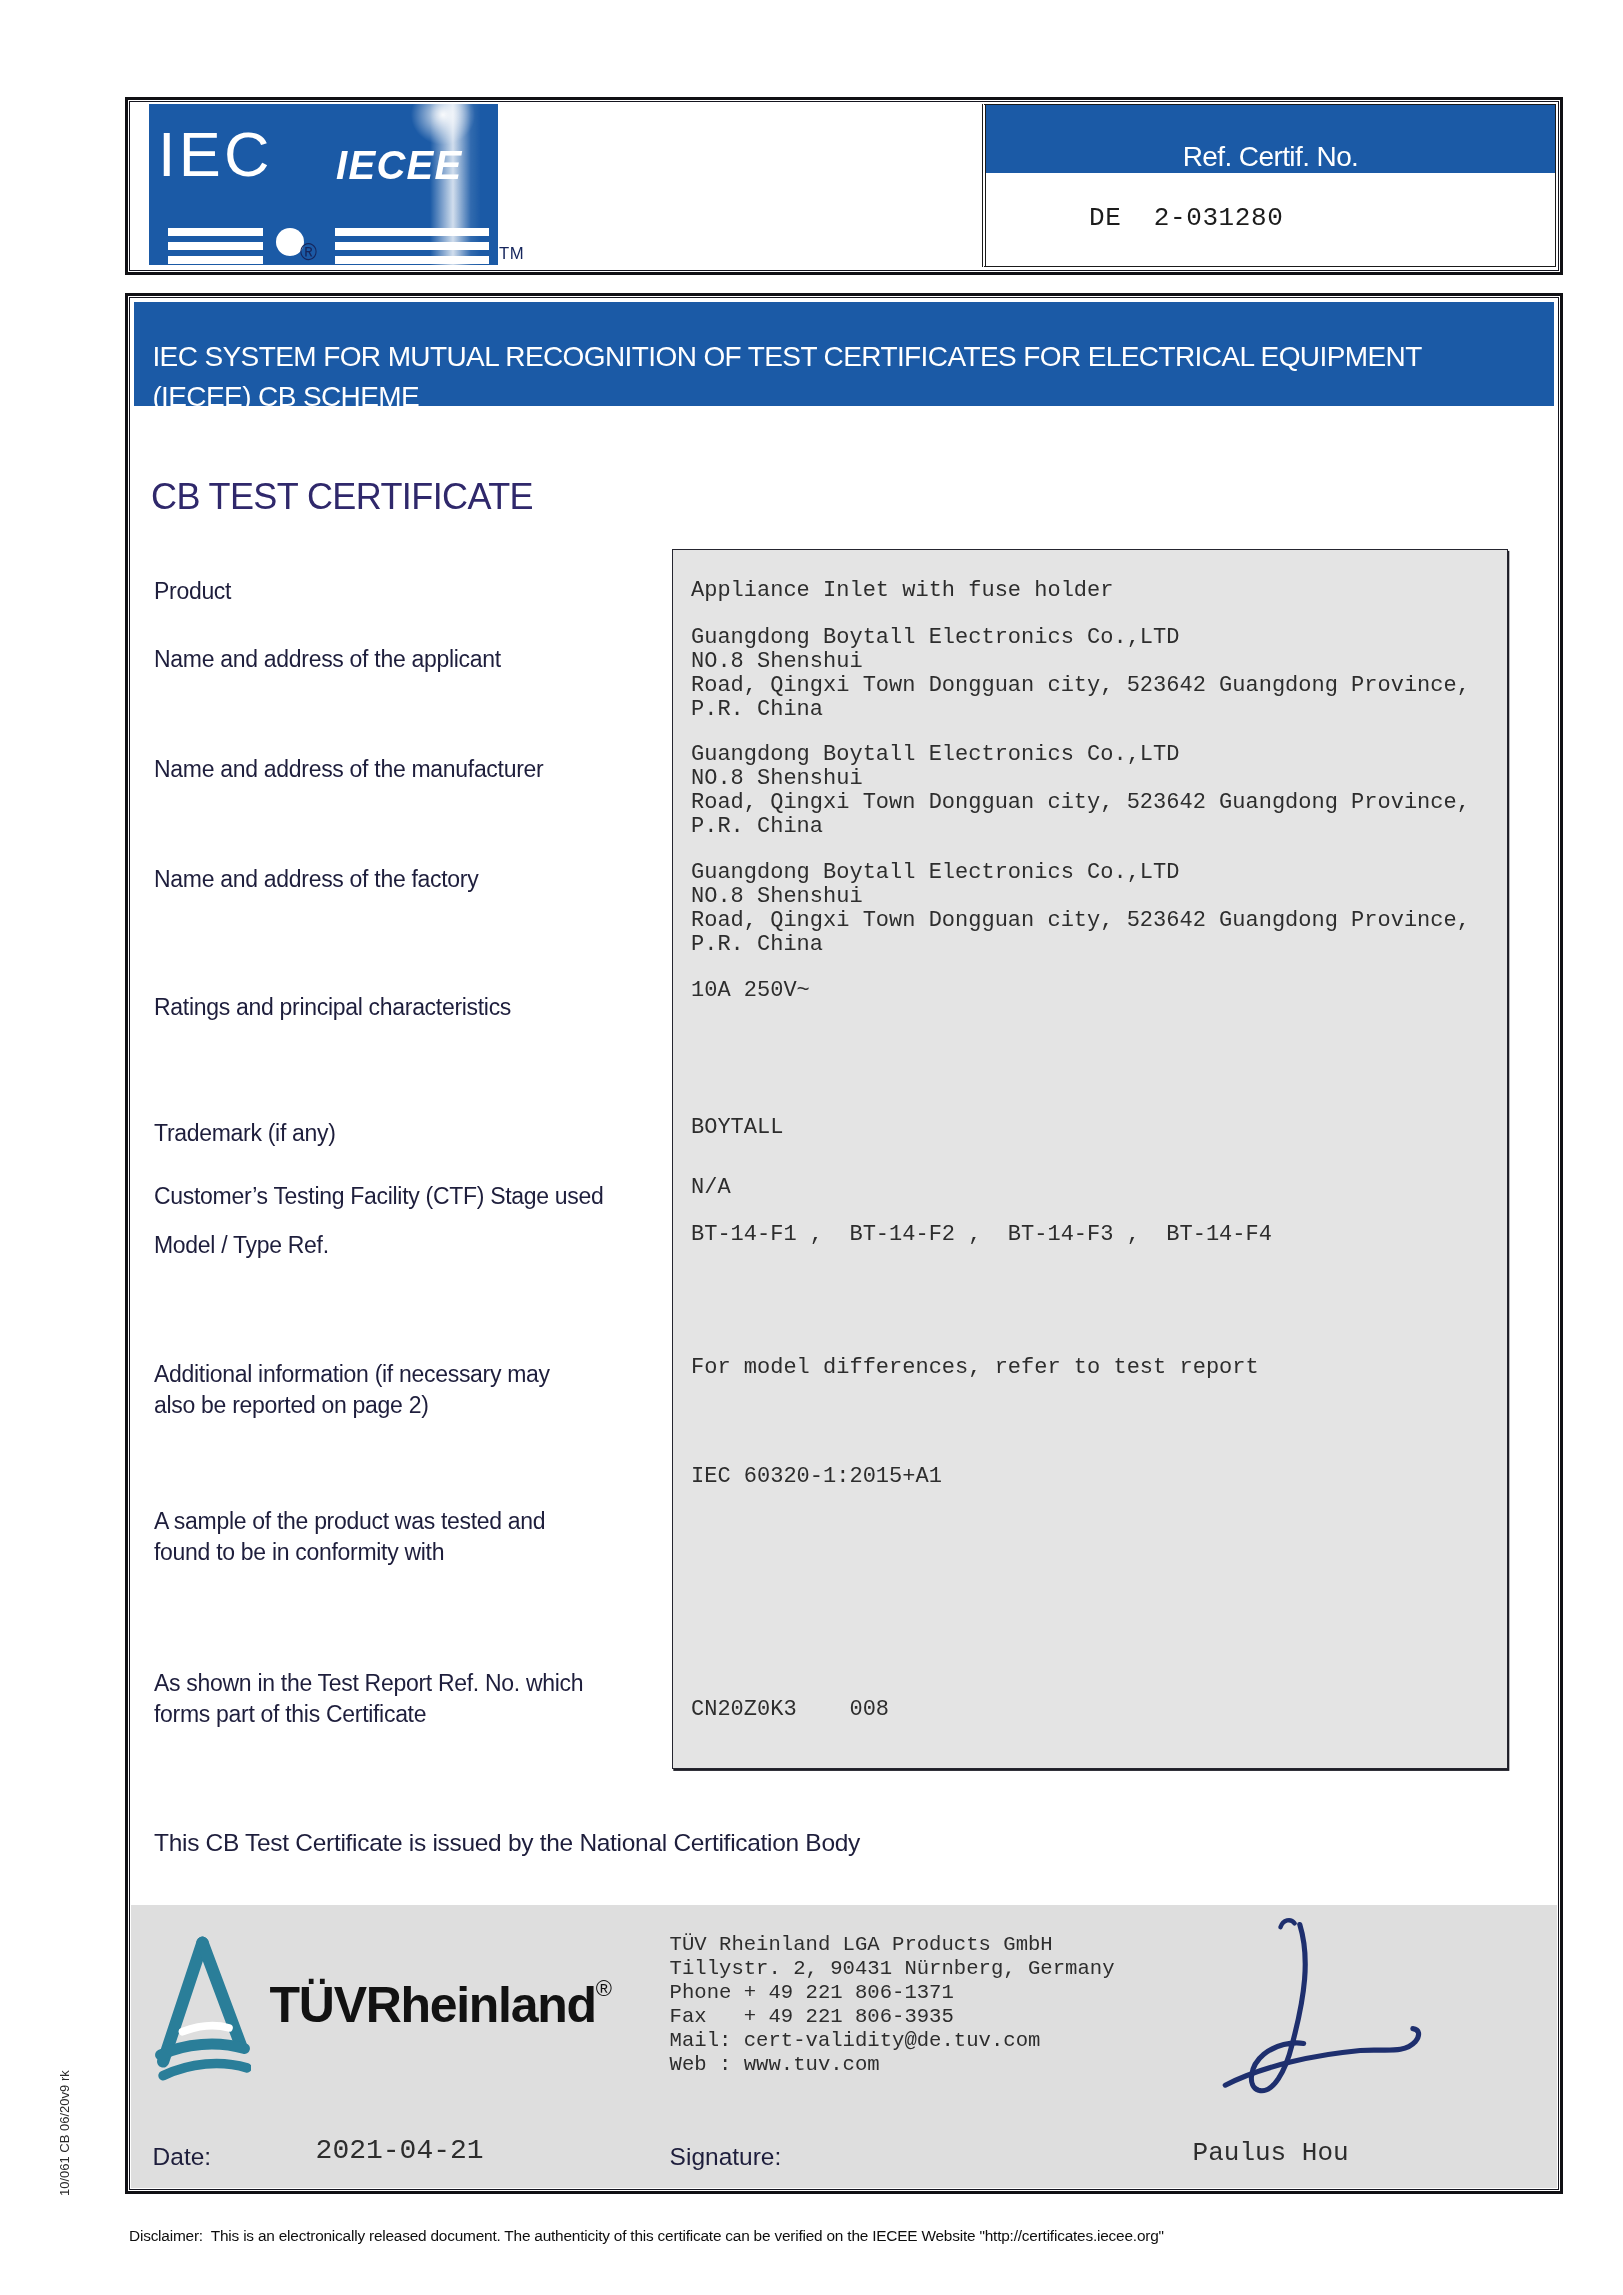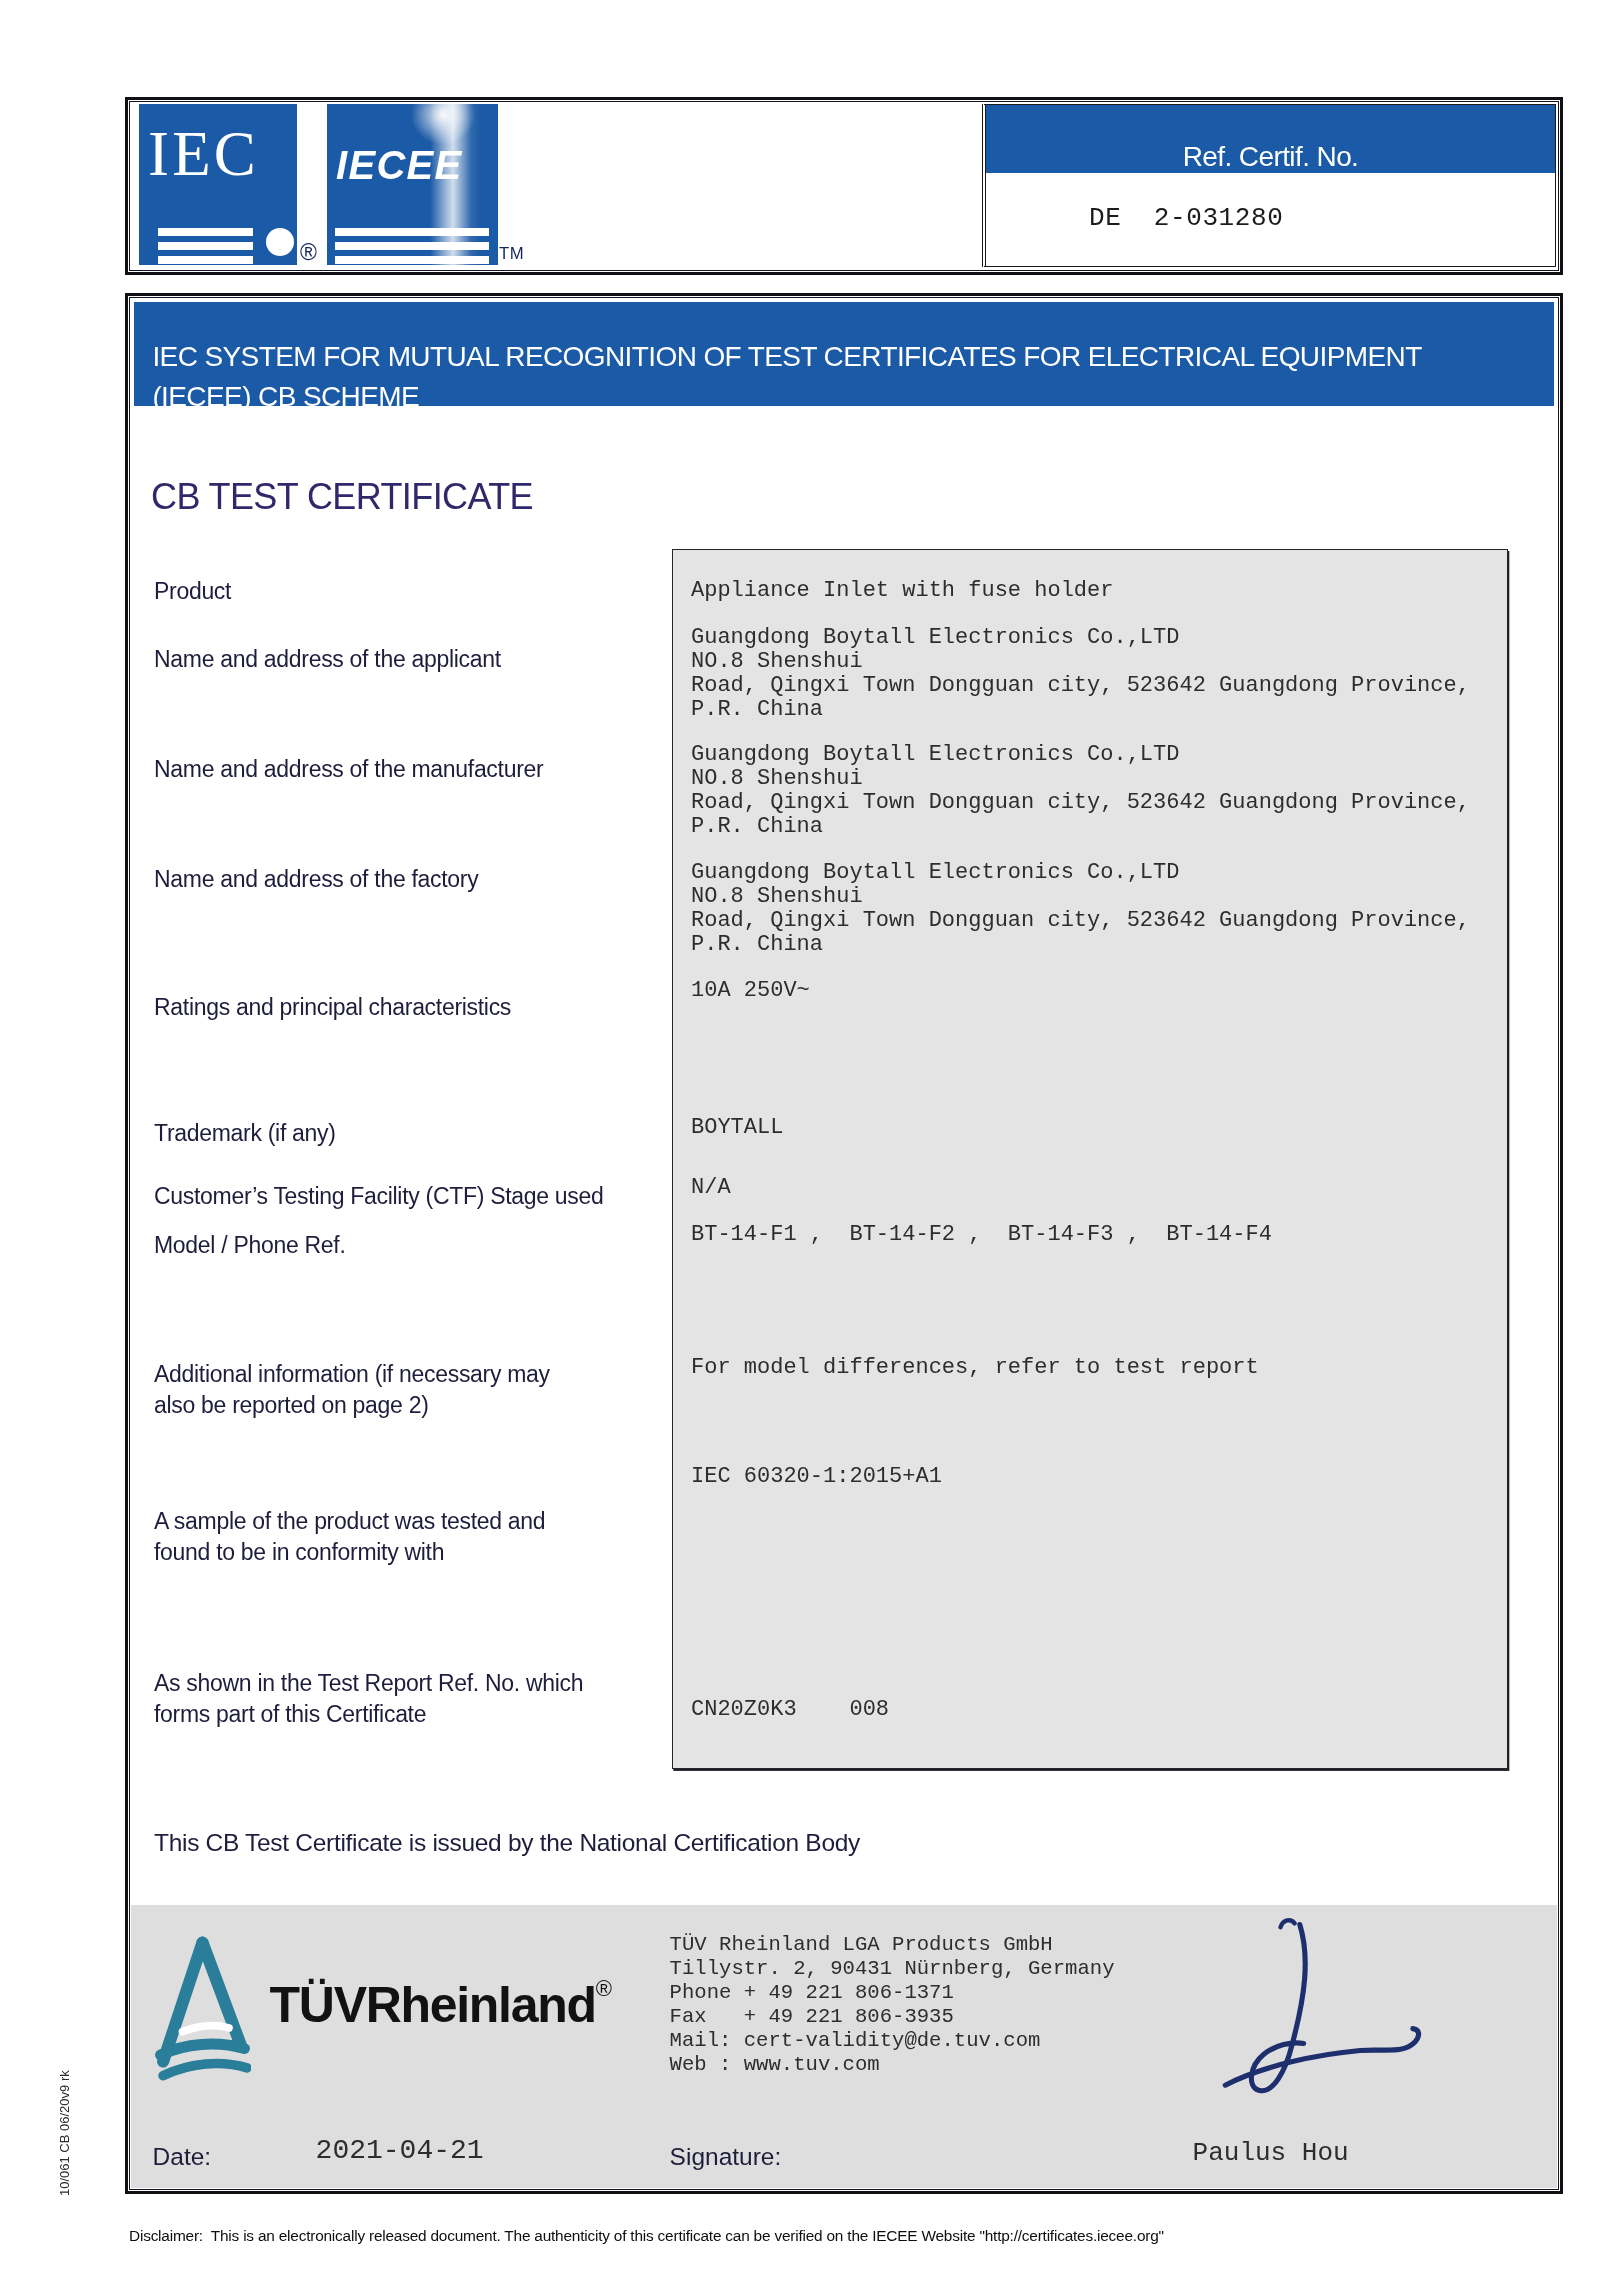--- a/index.html
+++ b/index.html
@@ -7,21 +7,21 @@
     position:relative; width:1623px; height:2295px; background:#ffffff;
     font-family:"Liberation Sans", sans-serif; overflow:hidden;
   }
   
   .dbl { position:absolute; background:#fff; border:3.9px solid #101014; }
   .dbl::after { content:""; position:absolute; inset:1.3px; border:1.3px solid #15151f; pointer-events:none; }
 
   
   .top-box { left:125px; top:97px; width:1432px; height:172px; }
   .panel-blue { position:absolute; background:#1b5aa6; }
-  .iec-panel { left:11px; top:3.9px; width:158px; height:161px;font-family:Liberation Serif, serif; }
+  .iec-panel { left:21px; top:3.9px; width:182px; height:161px; }
   .iec-word { position:absolute; left:9px; top:14px; font-size:63px; color:#fff; letter-spacing:3.2px; font-weight:400; }
   .iec-bar { position:absolute; left:19.3px; width:95px; height:7.7px; background:#fff; }
   .iec-dot { position:absolute; left:127px; top:124px; width:28px; height:28px; border-radius:50%; background:#fff; }
   .iecee-panel { left:199px; top:3.9px; width:171px; height:161px; overflow:hidden; }
   .iecee-word { position:absolute; left:9px; top:39px; font-size:40px; color:#fff; font-style:italic; font-weight:bold; letter-spacing:1.3px; z-index:3; }
   .iecee-bar { position:absolute; left:7.7px; width:154px; height:7.7px; background:#fff; z-index:2; }
   .flame-glow { position:absolute; left:71px; top:-6.4px; width:90px; height:84px;
     background:radial-gradient(ellipse 55% 55% at 50% 20%, rgba(255,255,255,.95), rgba(255,255,255,0) 65%); z-index:1; }
   .flame-band { position:absolute; right:16.7px; top:0; width:51px; height:100%;
     background:linear-gradient(to right, rgba(255,255,255,0), rgba(255,255,255,.8) 45%, rgba(255,255,255,.1) 80%, rgba(255,255,255,0)); z-index:2; filter:blur(0.6px); }
@@ -110,21 +110,21 @@
 
     <div class="cert-title">CB TEST CERTIFICATE</div>
 
     <div class="lbl" style="top:280px;">Product</div>
     <div class="lbl" style="top:348px;">Name and address of the applicant</div>
     <div class="lbl" style="top:458px;">Name and address of the manufacturer</div>
     <div class="lbl" style="top:568px;">Name and address of the factory</div>
     <div class="lbl" style="top:696px;">Ratings and principal characteristics</div>
     <div class="lbl" style="top:822px;">Trademark (if any)</div>
     <div class="lbl" style="top:885px;">Customer’s Testing Facility (CTF) Stage used</div>
-    <div class="lbl" style="top:934px;">Model / Phone Ref.</div>
+    <div class="lbl" style="top:934px;">Model / Type Ref.</div>
     <div class="lbl" style="top:1063px;">Additional information (if necessary may
 also be reported on page 2)</div>
     <div class="lbl" style="top:1210px;">A sample of the product was tested and
 found to be in conformity with</div>
     <div class="lbl" style="top:1372px;">As shown in the Test Report Ref. No. which
 forms part of this Certificate</div>
 
     <div class="values-box">
       <div class="val mono" style="top:29px;">Appliance Inlet with fuse holder</div>
       <div class="val mono" style="top:76px;">Guangdong Boytall Electronics Co.,LTD

